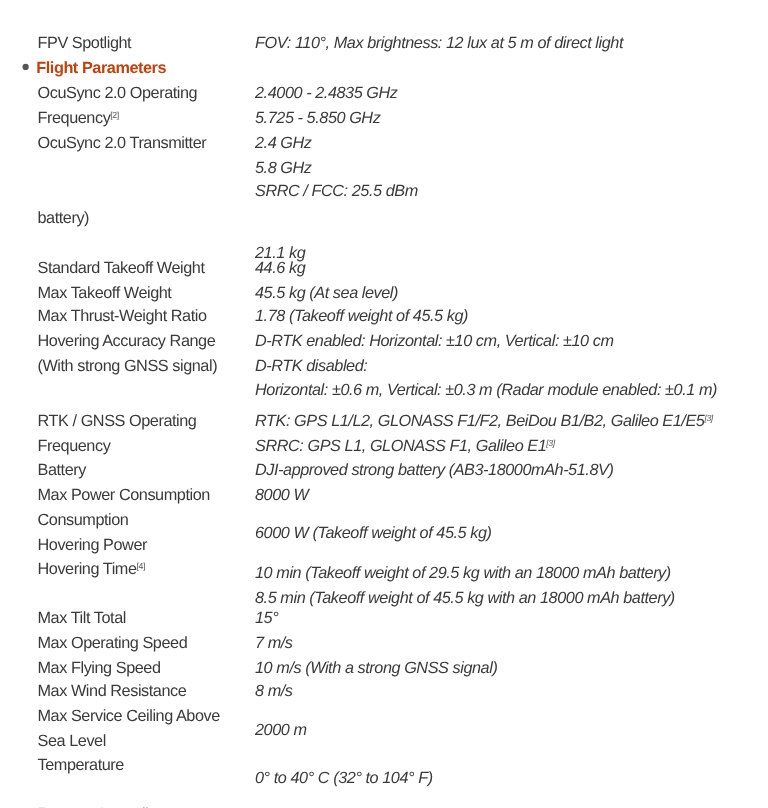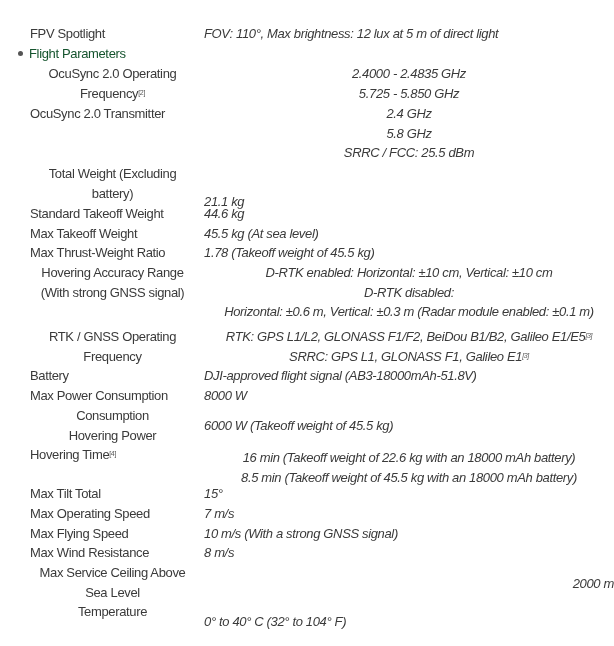--- a/index.html
+++ b/index.html
@@ -4,24 +4,24 @@
 <style>
   html, body { margin: 0; padding: 0; background: #ffffff; }
   body {
     width: 614px; height: 646px; overflow: hidden; position: relative;
     font-family: "Liberation Sans", sans-serif; color: #3a3a3a;
     font-size: 13px; letter-spacing: -0.35px;
   }
   .row { position: absolute; left: 0; width: 614px; }
   .lbl { position: absolute; left: 30px; width: 165px; line-height: 19.5px; }
   .val { position: absolute; left: 204px; width: 410px; line-height: 19.5px; white-space: nowrap; font-style: italic; }
-  .section { position: absolute; left: 18px; font-weight: normal; color: #14532d; line-height: 19px; }
+  .section { position: absolute; left: 18px; font-weight: bold; color: #c2410c; line-height: 19px; }
   .bullet { display: inline-block; width: 5px; height: 5px; border-radius: 50%; background: #555; margin-right: 6px; vertical-align: middle; position: relative; top: -1px; }
   sup { font-size: 7px; vertical-align: top; position: relative; top: -1px; color: #555; }
-  .line { display: block; text-align: center; }
+  .line { display: block; }
 </style>
 </head>
 <body>
 
 <div class="row" style="top:24px;">
   <div class="lbl">FPV Spotlight</div>
   <div class="val">FOV: 110°, Max brightness: 12 lux at 5 m of direct light</div>
 </div>
 
 <div class="section" style="top:44px;">
@@ -43,21 +43,20 @@
   <div class="lbl">OcuSync 2.0 Transmitter</div>
   <div class="val">
     <span class="line">2.4 GHz</span>
     <span class="line">5.8 GHz</span>
     <span class="line">SRRC / FCC: 25.5 dBm</span>
   </div>
 </div>
 
 <div class="row" style="top:164px;">
   <div class="lbl">
-    <span class="line">Total Weight (Excluding</span>
     <span class="line">battery)</span>
   </div>
   <div class="val" style="top:28px;">21.1 kg</div>
 </div>
 
 <div class="row" style="top:204px;">
   <div class="lbl">Standard Takeoff Weight</div>
   <div class="val">44.6 kg</div>
 </div>
 
@@ -89,40 +88,40 @@
     <span class="line">Frequency</span>
   </div>
   <div class="val">
     <span class="line"><span>RTK: GPS L1/L2, GLONASS F1/F2, BeiDou B1/B2, Galileo E1/E5</span><sup>[3]</sup></span>
     <span class="line"><span>SRRC: GPS L1, GLONASS F1, Galileo E1</span><sup>[3]</sup></span>
   </div>
 </div>
 
 <div class="row" style="top:366px;">
   <div class="lbl">Battery</div>
-  <div class="val">DJI-approved flight signal (AB3-18000mAh-51.8V)</div>
+  <div class="val">DJI-approved strong battery (AB3-18000mAh-51.8V)</div>
 </div>
 
 <div class="row" style="top:386px;">
   <div class="lbl">Max Power Consumption</div>
   <div class="val">8000 W</div>
 </div>
 
 <div class="row" style="top:406px;">
   <div class="lbl">
     <span class="line">Consumption</span>
     <span class="line">Hovering Power</span>
   </div>
   <div class="val" style="top:10px;">6000 W (Takeoff weight of 45.5 kg)</div>
 </div>
 
 <div class="row" style="top:445px;">
   <div class="lbl"><span>Hovering Time</span><sup>[4]</sup></div>
   <div class="val" style="top:3px;">
-    <span class="line">16 min (Takeoff weight of 22.6 kg with an 18000 mAh battery)</span>
+    <span class="line">10 min (Takeoff weight of 29.5 kg with an 18000 mAh battery)</span>
     <span class="line">8.5 min (Takeoff weight of 45.5 kg with an 18000 mAh battery)</span>
   </div>
 </div>
 
 <div class="row" style="top:484px;">
   <div class="lbl">Max Tilt Total</div>
   <div class="val">15°</div>
 </div>
 
 <div class="row" style="top:504px;">
@@ -138,21 +137,21 @@
 <div class="row" style="top:543px;">
   <div class="lbl">Max Wind Resistance</div>
   <div class="val">8 m/s</div>
 </div>
 
 <div class="row" style="top:563px;">
   <div class="lbl">
     <span class="line">Max Service Ceiling Above</span>
     <span class="line">Sea Level</span>
   </div>
-  <div class="val" style="top:11px;text-align:right;">2000 m</div>
+  <div class="val" style="top:11px;">2000 m</div>
 </div>
 
 <div class="row" style="top:602px;">
   <div class="lbl">
     <span class="line">Temperature</span>
   </div>
   <div class="val" style="top:10px;">0° to 40° C (32° to 104° F)</div>
 </div>
 
 <div class="row" style="top:641px;">

